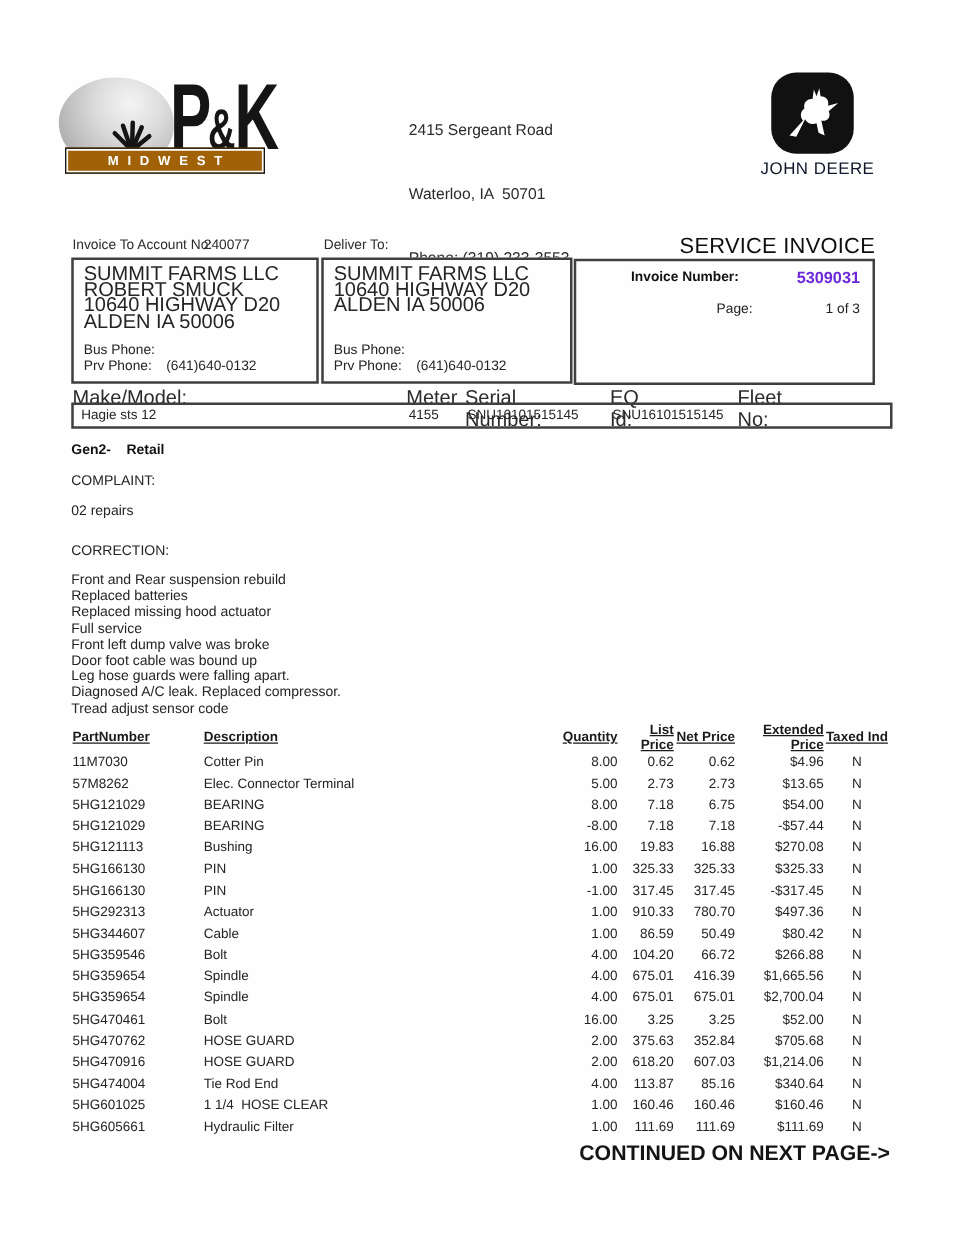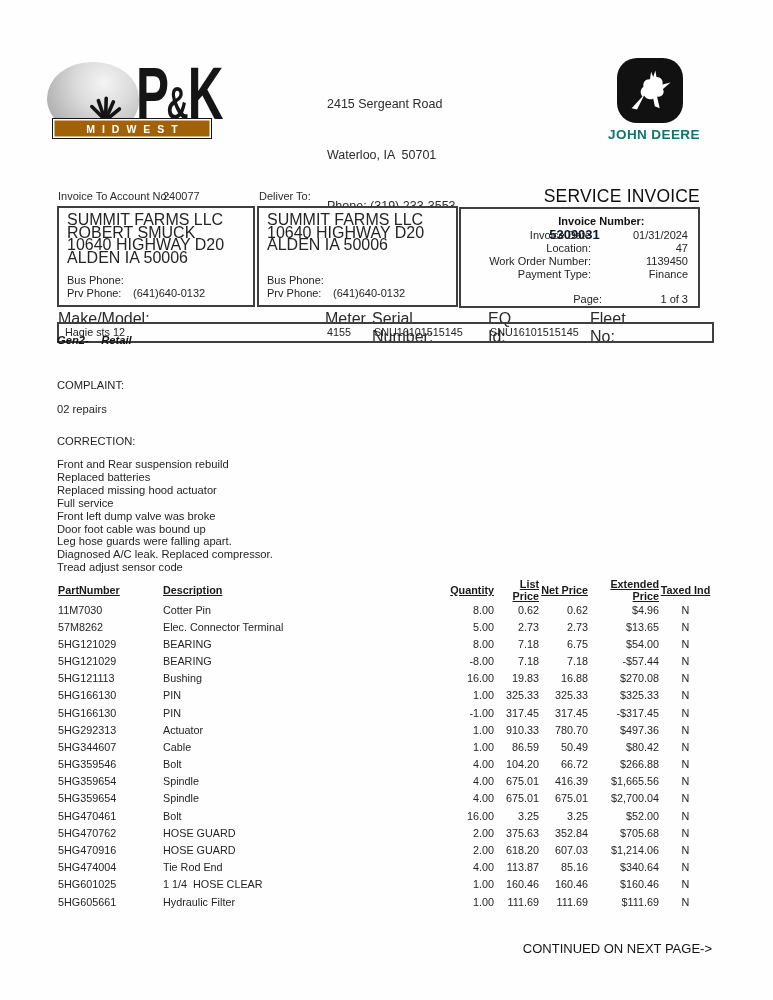--- a/index.html
+++ b/index.html
@@ -20,41 +20,41 @@
   .pk-amp{font-size:46px;letter-spacing:-1px;}
   .midwest-bar{position:absolute;left:6px;top:62px;width:158px;height:19px;background:#a16207;
     border:1.5px solid #161616;box-shadow:inset 0 0 0 1.5px #fff;display:flex;align-items:center;justify-content:center;}
   .midwest-bar span{color:#fff;font-size:10.5px;font-weight:bold;letter-spacing:7px;text-indent:7px;}
 
   .address{left:327px;top:62px;font-size:12.5px;line-height:17px;color:#2b2b2b;white-space:pre;}
 
   .jd-logo{left:598px;top:58px;width:112px;height:86px;text-align:center;}
   .jd-badge{position:absolute;left:19px;top:0px;width:66px;height:65px;background:#111;border-radius:20px;}
   .jd-badge svg{position:absolute;left:6px;top:5px;width:54px;height:54px;}
-  .jd-name{position:absolute;left:0;top:69px;width:112px;font-size:13.5px;font-weight:bold;color:#0f766e;letter-spacing:0.4px;white-space:nowrap;}
+  .jd-name{position:absolute;left:0;top:69px;width:112px;font-size:13.5px;font-weight:normal;color:#0f172a;letter-spacing:0.4px;white-space:nowrap;}
 
   
   .meta-label{font-size:11px;color:#2b2b2b;}
   .si-title{top:186px;right:73px;font-size:17.5px;font-weight:normal;color:#0e0e0e;letter-spacing:0.2px;}
 
   
   .pbox{border:2px solid #3f3f3f;background:#fefefe;}
   .box-left{left:57px;top:206px;width:194px;height:97px;}
   .box-mid{left:257px;top:206px;width:197px;height:97px;}
   .addr-lines{position:absolute;left:8px;top:6px;font-size:16px;line-height:12.6px;}
   .phones{position:absolute;left:8px;bottom:5px;font-size:11px;line-height:12.8px;}
   .ph-lbl{display:inline-block;width:66px;}
 
   .box-right{left:459px;top:207px;width:237px;height:97px;}
   .ivd-row{display:flex;height:13.1px;align-items:center;font-size:11px;}
   .ivd-row .lbl{width:130px;text-align:right;}
   .ivd-row .val{flex:1;text-align:right;padding-right:10px;}
-  .ivd-first{margin-top:6px;flex-direction:column;}
+  .ivd-first{margin-top:6px;}
   .ivd-first .lbl{font-weight:bold;color:#111;}
-  .ivd-first .val{font-weight:bold;font-size:13px;color:#0f172a;}
+  .ivd-first .val{font-weight:bold;font-size:13px;color:#6d28d9;}
   .ivd-page{margin-top:12px;padding-left:11px;}
 
   
   .equip-labels span{position:absolute;font-size:16px;color:#2b2b2b;}
   .equip-box{left:57px;top:322px;width:653px;height:17px;border:2px solid #3f3f3f;}
   .equip-box span{position:absolute;top:2px;font-size:10.8px;}
 
   
   .nar{left:57px;font-size:11.2px;color:#242424;}
   .bold{font-weight:bold;color:#141414;}
@@ -68,21 +68,21 @@
   .phead > div{text-decoration:underline;}
   .c1{width:105px;}
   .c2{width:252px;white-space:pre;}
   .c3{width:79px;text-align:right;}
   .c4{width:45px;text-align:right;}
   .c5{width:49px;text-align:right;}
   .c6{width:71px;text-align:right;}
   .c7{width:53px;text-align:center;}
   .phead .c1,.phead .c2{text-align:left;}
 
-  .continued{top:913px;right:61px;font-size:13px;font-weight:normal;color:#141414;margin-top:28px;}
+  .continued{top:913px;right:61px;font-size:17px;font-weight:bold;color:#141414;}
 </style>
 </head>
 <body>
 
 <div class="page">
 
   <div class="abs pk-logo">
     <div class="pk-ball"></div>
     <svg class="pk-grass" viewBox="0 0 60 44">
       <g stroke="#141414" stroke-width="6" stroke-linecap="round" fill="none">
@@ -145,42 +145,20 @@
       <div><span class="ph-lbl">Bus Phone:</span></div>
       <div><span class="ph-lbl">Prv Phone:</span><span>(641)640-0132</span></div>
     </div>
   </div>
 
   <div class="abs pbox box-right">
     <div class="ivd-row ivd-first">
       <span class="lbl">Invoice Number:</span>
       <span class="val">5309031</span>
     </div>
-    <div>
-
-        <div class="ivd-row">
-          <span class="lbl">Invoice Date</span>
-          <span class="val">01/31/2024</span>
-        </div>
-
-        <div class="ivd-row">
-          <span class="lbl">Location:</span>
-          <span class="val">47</span>
-        </div>
-
-        <div class="ivd-row">
-          <span class="lbl">Work Order Number:</span>
-          <span class="val">1139450</span>
-        </div>
-
-        <div class="ivd-row">
-          <span class="lbl">Payment Type:</span>
-          <span class="val">Finance</span>
-        </div>
-      </div>
     <div class="ivd-row ivd-page">
       <span class="lbl">Page:</span>
       <span class="val">1 of 3</span>
     </div>
   </div>
 
   <div class="abs equip-labels" style="left:0;top:310px;">
     <span style="left:58px;">Make/Model:</span>
     <span style="left:325px;">Meter</span>
     <span style="left:372px;">Serial Number:</span>
@@ -188,21 +166,21 @@
     <span style="left:590px;">Fleet No:</span>
   </div>
   <div class="abs equip-box">
     <span style="left:6px;">Hagie sts 12</span>
     <span style="left:268px;">4155</span>
     <span style="left:315px;">SNU16101515145</span>
     <span style="left:431px;">SNU16101515145</span>
     <span style="left:560px;"></span>
   </div>
 
-  <div class="abs nar bold pre" style="top:334px;font-style:italic;">Gen2-    Retail</div>
+  <div class="abs nar bold pre" style="top:354px;">Gen2-    Retail</div>
   <div class="abs nar" style="top:379px;">COMPLAINT:</div>
   <div class="abs nar" style="top:403px;">02 repairs</div>
   <div class="abs nar" style="top:435px;">CORRECTION:</div>
   <div class="abs nar corr-lines" style="top:458px;">
 
   <div>Front and Rear suspension rebuild</div>
       <div>Replaced batteries</div>
       <div>Replaced missing hood actuator</div>
       <div>Full service</div>
       <div>Front left dump valve was broke</div>

